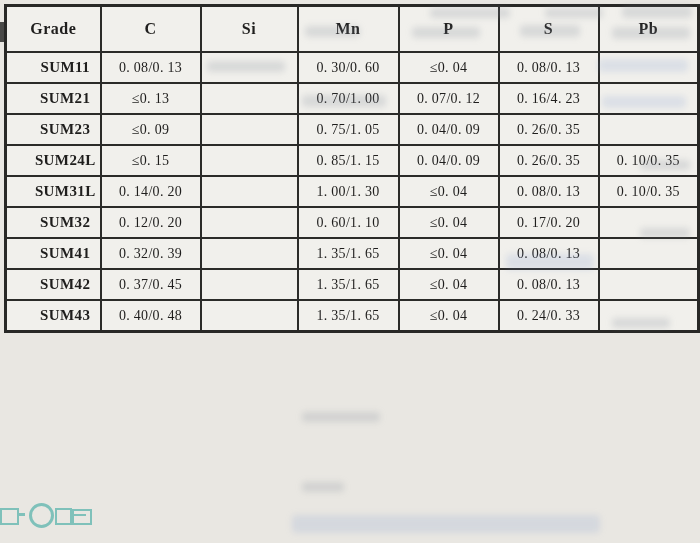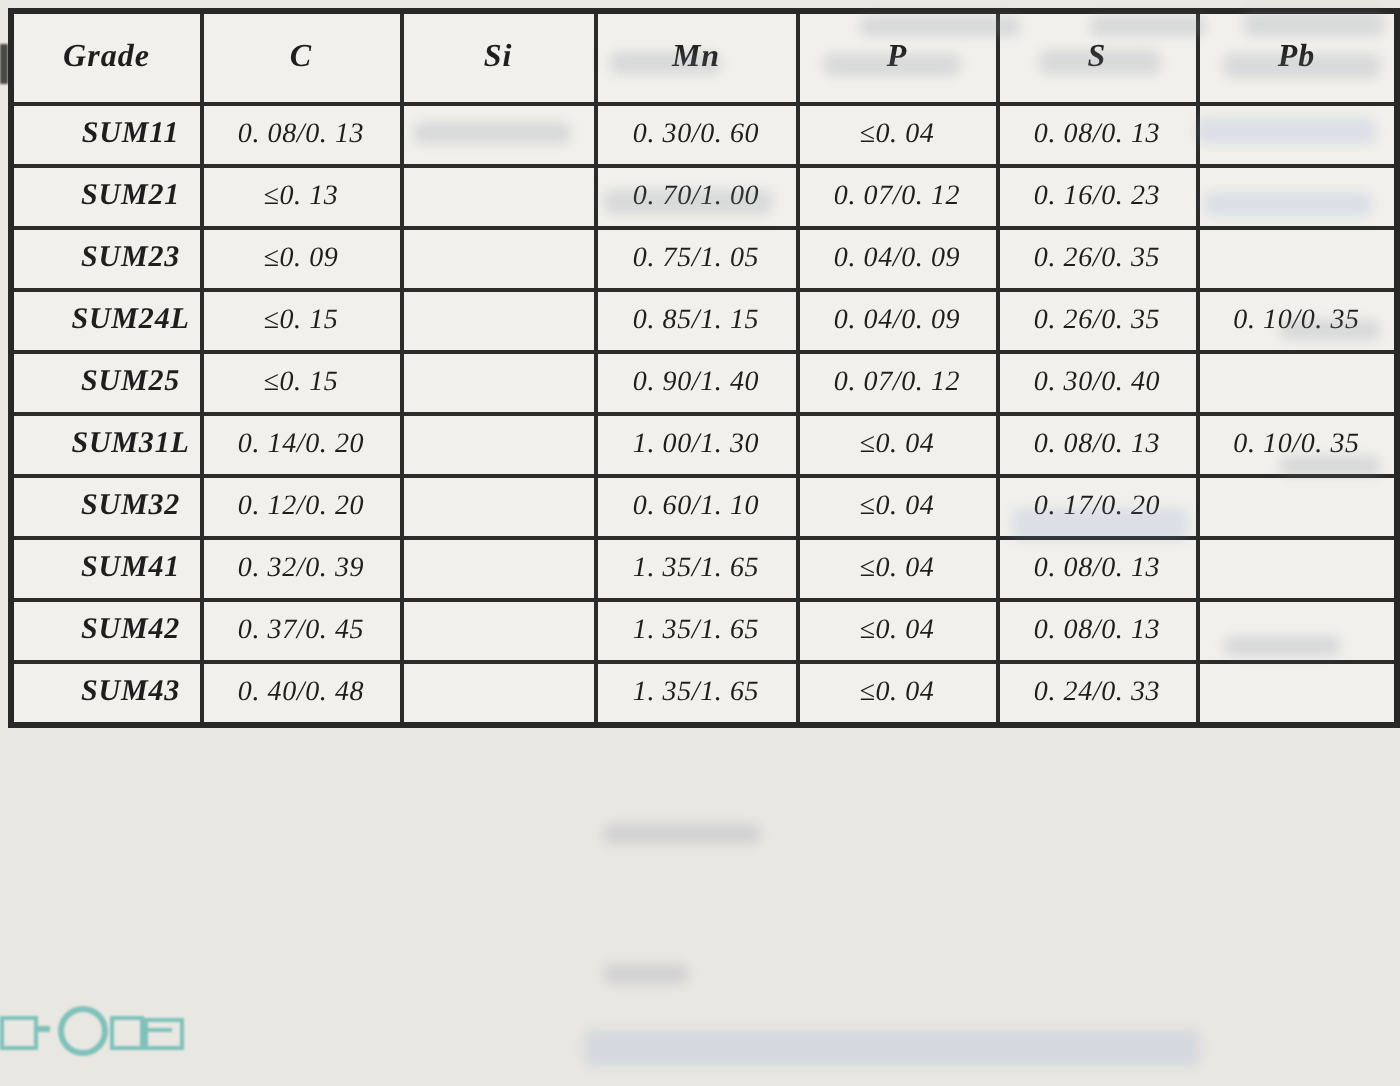--- a/index.html
+++ b/index.html
@@ -10,21 +10,20 @@
     overflow:hidden;
     font-family:"Liberation Serif", serif;
   }
   table.comp {
     position:absolute; left:4px; top:4px;
     width:693px;
     border-collapse:collapse;
     table-layout:fixed;
     background:#f1f0ec;
     border:3px solid #282826;
-    font-style:italic;
   }
   th, td {
     border:2px solid #2b2b29;
     color:#1f1e1d;
     overflow:hidden;
     white-space:nowrap;
   }
   th {
     height:42px;
     font-size:16px;
@@ -112,49 +111,40 @@
         <td>≤0. 04</td>
         <td>0. 08/0. 13</td>
         <td></td>
       </tr>
       <tr>
         <td class="grade">SUM21</td>
         <td>≤0. 13</td>
         <td></td>
         <td>0. 70/1. 00</td>
         <td>0. 07/0. 12</td>
-        <td>0. 16/0. 23</td>
+        <td>0. 16/4. 23</td>
         <td></td>
       </tr>
       <tr>
         <td class="grade">SUM23</td>
         <td>≤0. 09</td>
         <td></td>
         <td>0. 75/1. 05</td>
         <td>0. 04/0. 09</td>
         <td>0. 26/0. 35</td>
         <td></td>
       </tr>
       <tr>
         <td class="grade">SUM24L</td>
         <td>≤0. 15</td>
         <td></td>
         <td>0. 85/1. 15</td>
         <td>0. 04/0. 09</td>
         <td>0. 26/0. 35</td>
         <td>0. 10/0. 35</td>
-      </tr>
-      <tr>
-        <td class="grade">SUM25</td>
-        <td>≤0. 15</td>
-        <td></td>
-        <td>0. 90/1. 40</td>
-        <td>0. 07/0. 12</td>
-        <td>0. 30/0. 40</td>
-        <td></td>
       </tr>
       <tr>
         <td class="grade">SUM31L</td>
         <td>0. 14/0. 20</td>
         <td></td>
         <td>1. 00/1. 30</td>
         <td>≤0. 04</td>
         <td>0. 08/0. 13</td>
         <td>0. 10/0. 35</td>
       </tr>

